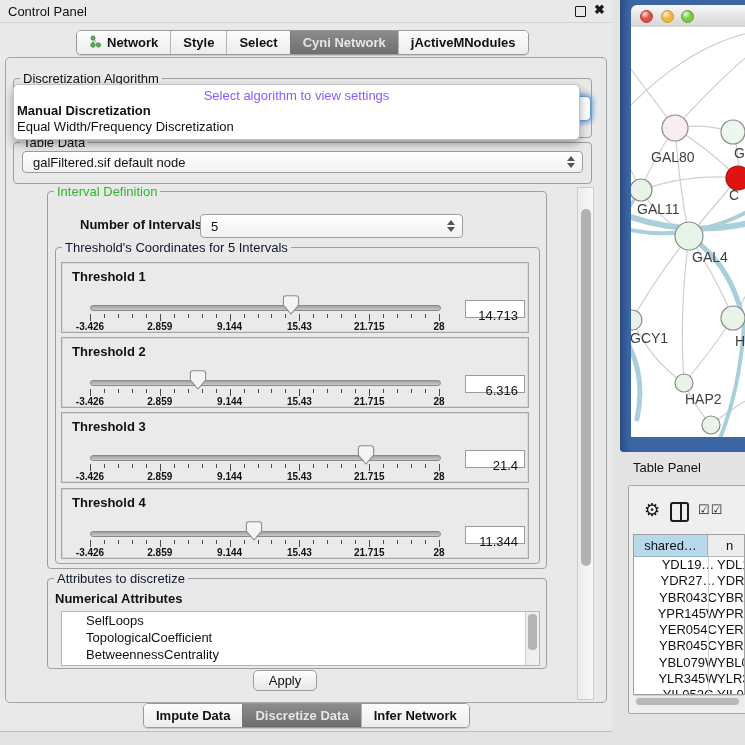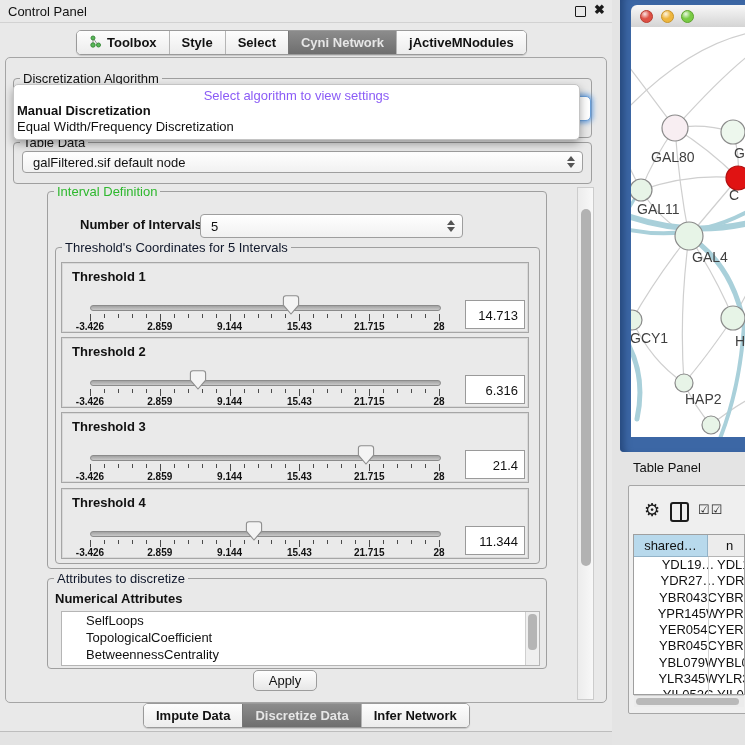--- a/index.html
+++ b/index.html
@@ -53,21 +53,21 @@
   .thr-box{position:absolute;left:61px;width:468px;height:71px;background:#eaeaea;border:1px solid #a6a6a6;
            box-shadow:inset 0 0 0 1px #d9d9d9;box-sizing:border-box;}
   .thr-label{position:absolute;left:10px;top:6px;font-weight:bold;}
   .rail{position:absolute;left:28px;top:42px;width:349px;height:4px;background:linear-gradient(#a2a2a2,#c9c9c9);
         border:1px solid #8b8b8b;border-radius:3px;}
   .thumb{position:absolute;top:32px;}
   .ticks{position:absolute;left:28px;top:51px;width:349px;height:8px;}
   .tick{position:absolute;top:0;width:1px;background:#4a4a4a;}
   .ticklabels{position:absolute;left:28px;top:58px;width:349px;height:12px;font-size:10px;font-weight:bold;}
   .ticklabels span{position:absolute;transform:translateX(-50%);white-space:nowrap;}
-  .thr-value{position:absolute;left:403px;top:37px;width:60px;height:29px;background:#fff;border:1px solid #9a9a9a;
+  .thr-value{position:absolute;left:403px;top:37px;width:60px;height:18px;background:#fff;border:1px solid #9a9a9a;
              line-height:29px;text-align:right;padding-right:6px;box-sizing:border-box;font-size:13px;}
 
   
   .attr-list{left:61px;top:611px;width:477px;height:53px;background:#fff;border:1px solid #b5b5b5;overflow:hidden;}
   .attr-list .item{padding-left:24px;line-height:17px;white-space:nowrap;}
   .list-scroll{position:absolute;right:0;top:0;width:13px;height:100%;background:#efefef;border-left:1px solid #cfcfcf;}
   .list-scroll .lthumb{position:absolute;left:2px;top:2px;width:9px;height:36px;background:#b5b5b5;border-radius:4px;}
 
   
   .vscroll{left:577px;top:187px;width:17px;height:513px;background:linear-gradient(to right,#ececec,#f8f8f8);
@@ -123,21 +123,21 @@
 
     <div class="abs segbar top-tabs" id="topTabs">
         <div class="seg">
           <span><svg width="13" height="13" viewBox="0 0 13 13">
               <line x1="4" y1="3" x2="9" y2="10" stroke="#999" stroke-width="1"></line>
               <line x1="4" y1="3" x2="4" y2="10" stroke="#999" stroke-width="1"></line>
               <circle cx="4" cy="3" r="2" fill="#58b858" stroke="#3d8a3d"></circle>
               <circle cx="4" cy="10" r="2.2" fill="#58b858" stroke="#3d8a3d"></circle>
               <circle cx="9.5" cy="10" r="2" fill="#58b858" stroke="#3d8a3d"></circle>
             </svg></span>
-          <span>Toolbox</span>
+          <span>Network</span>
         </div>
         <div class="seg">
           <span>Style</span>
         </div>
         <div class="seg">
           <span>Select</span>
         </div>
         <div class="seg sel">
           <span>Cyni Network</span>
         </div>

